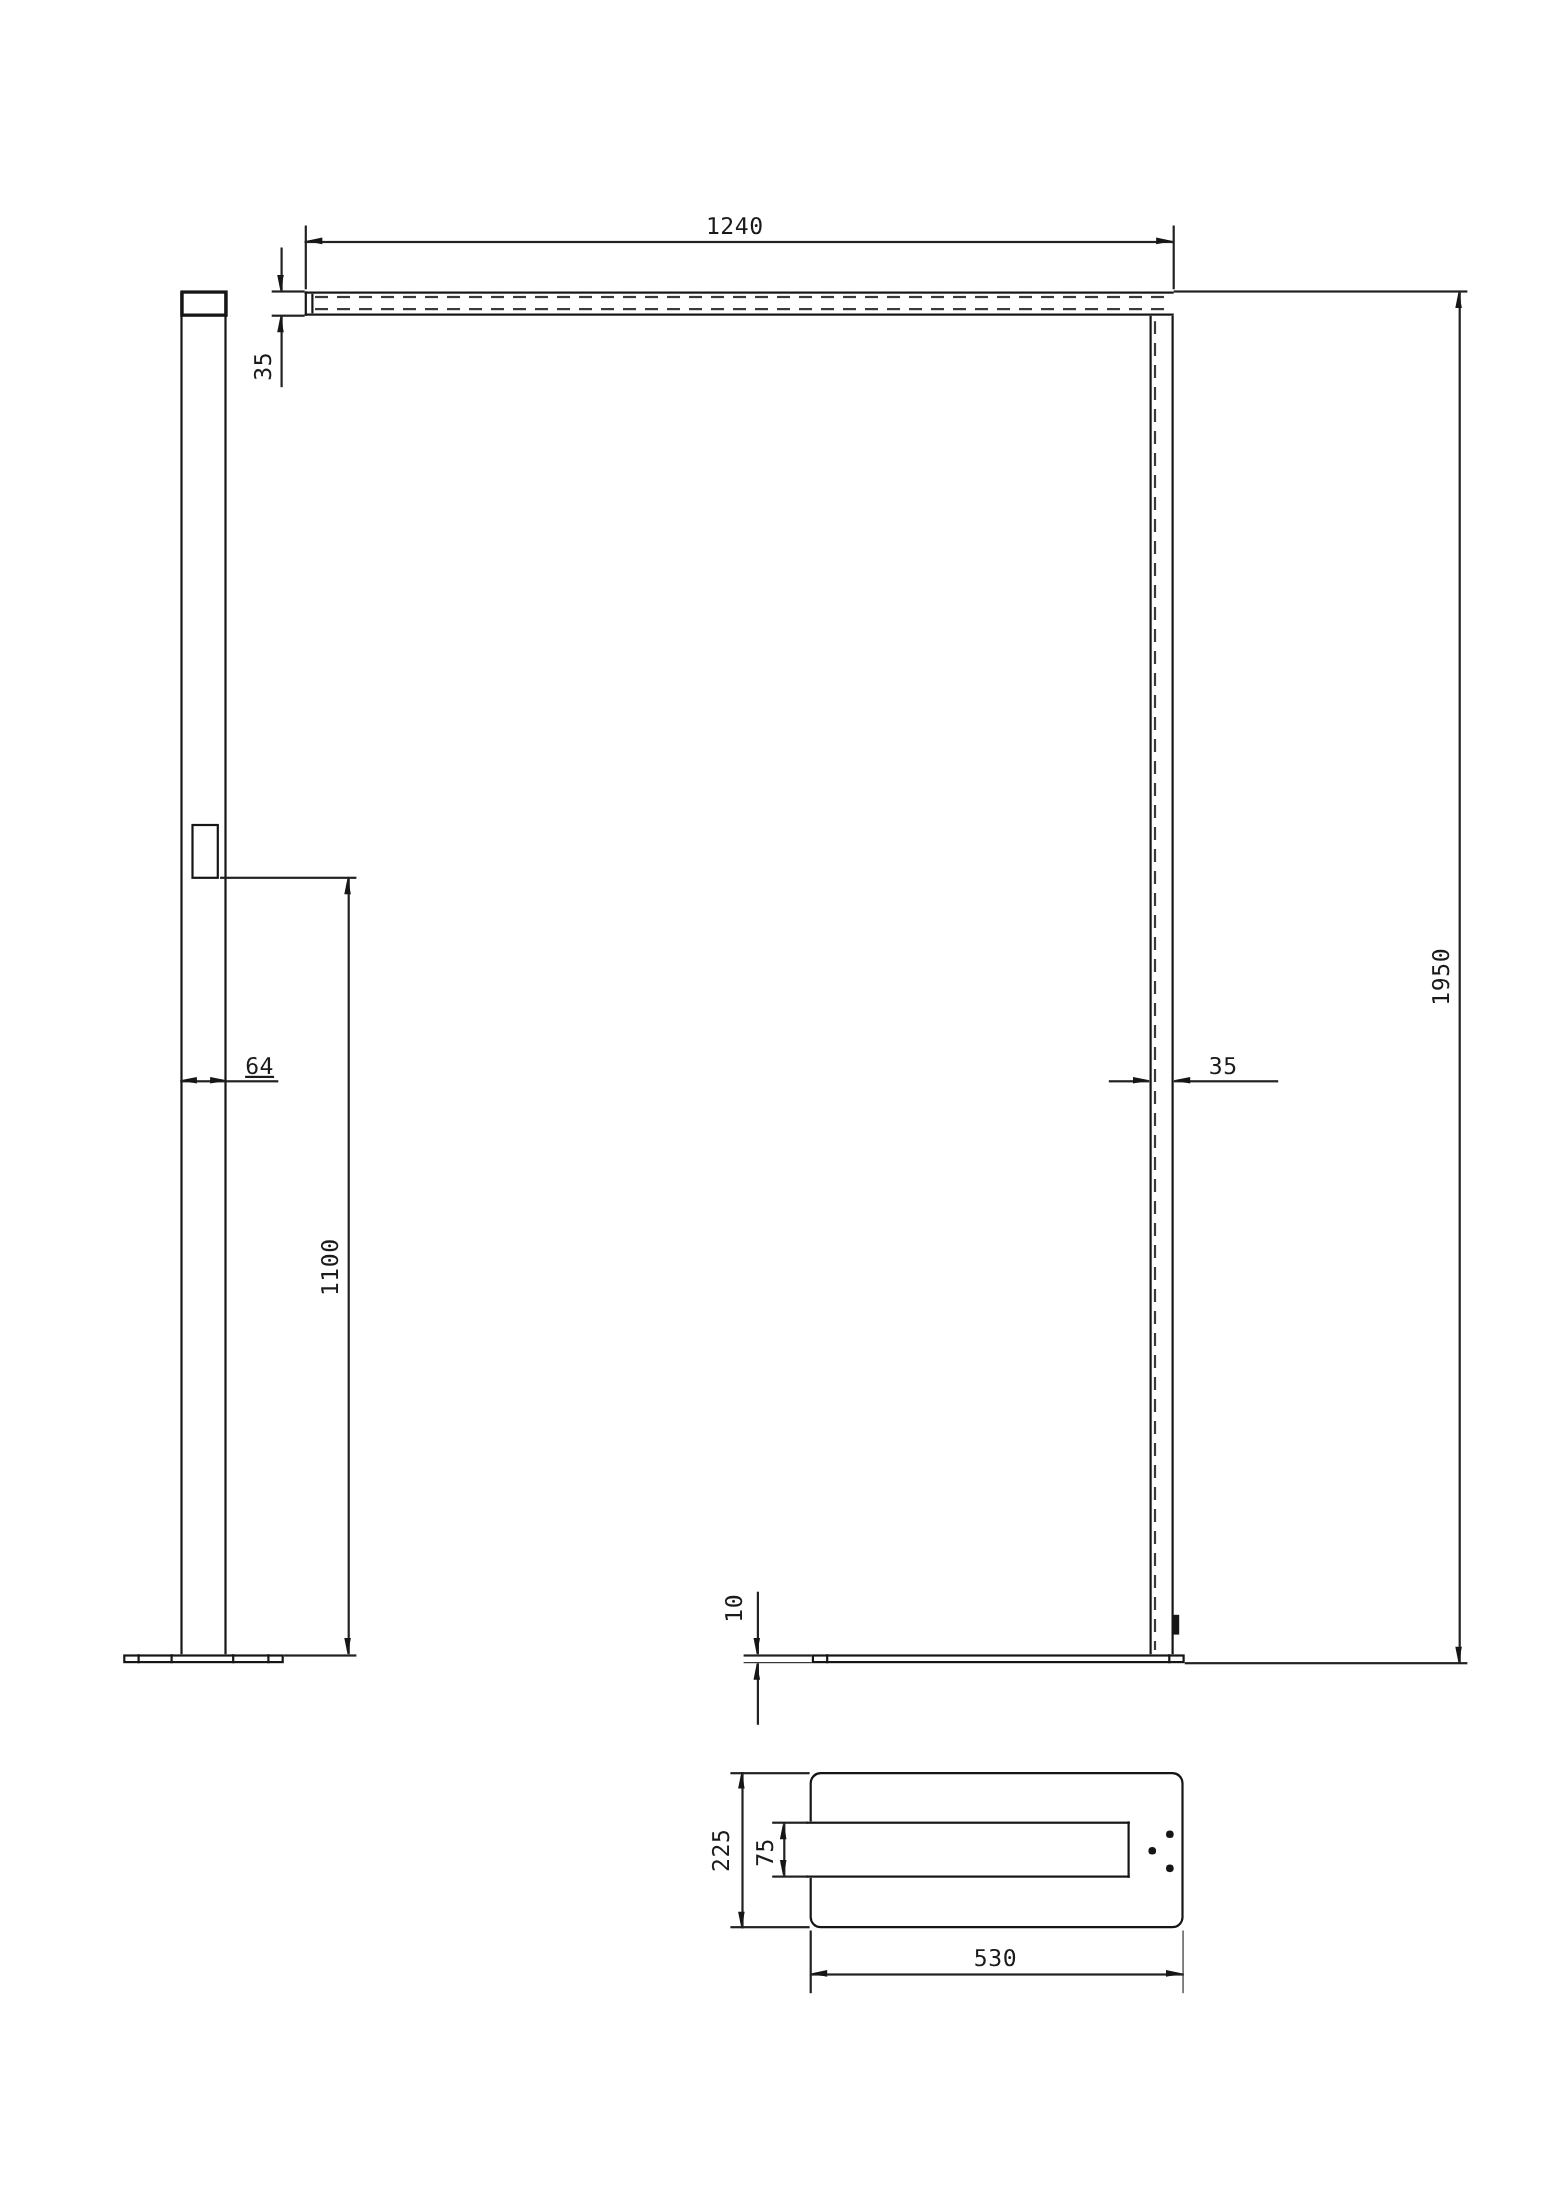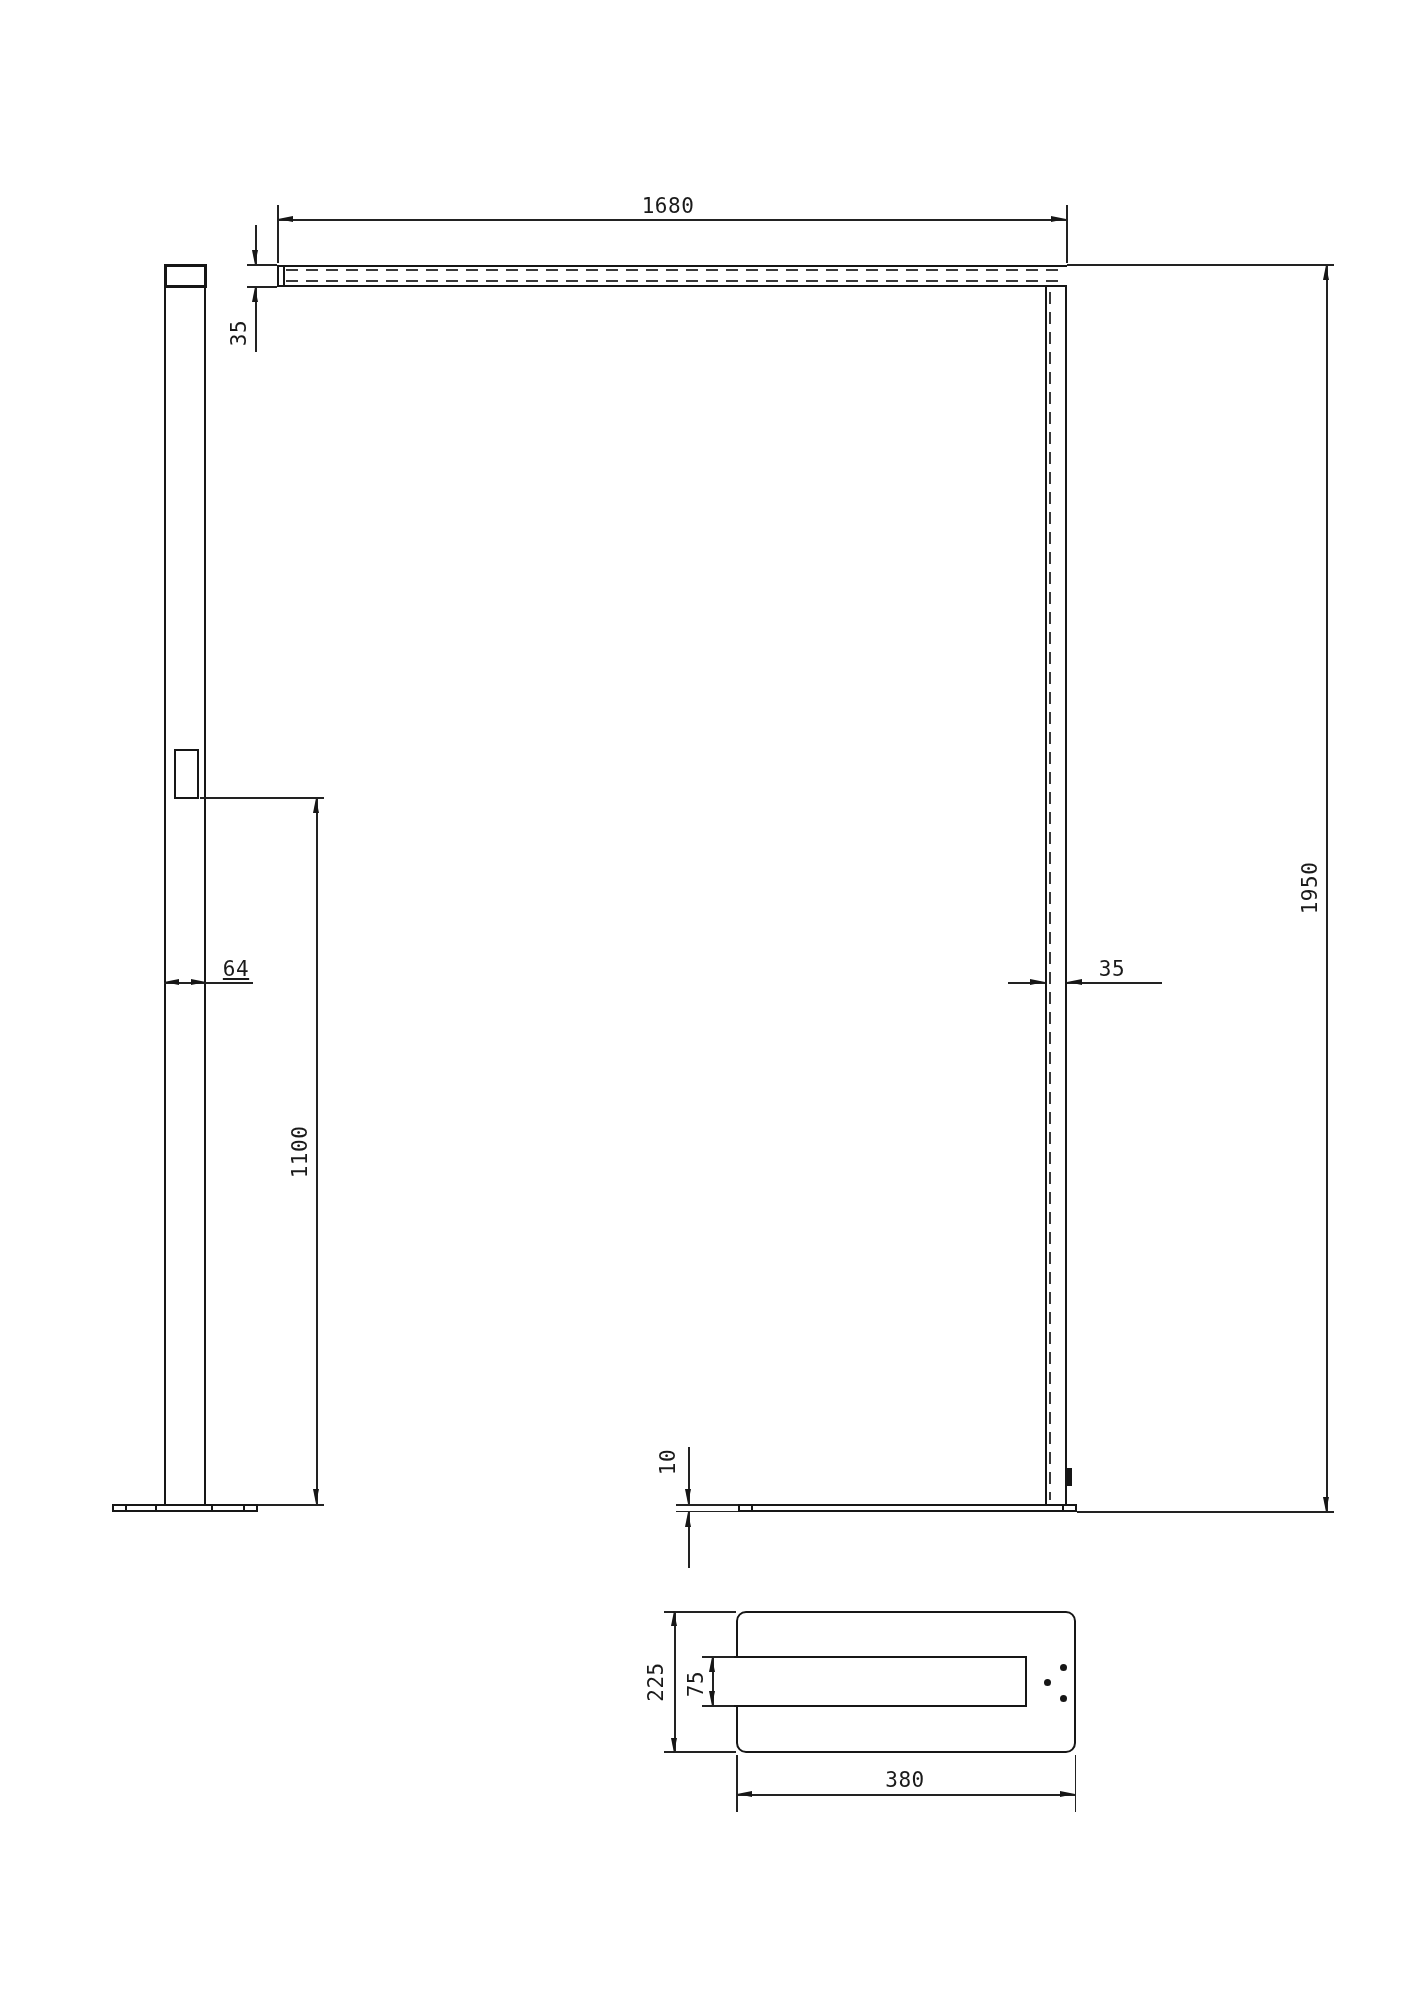--- a/index.html
+++ b/index.html
@@ -92,21 +92,21 @@
     <div class="ln v" style="left:751px;top:1504px;height:8px;"></div>
     <div class="ln v" style="left:1062px;top:1504px;height:8px;"></div>
   </div>
 
   <div>
     <div class="vd" style="left:277px;top:205px;height:58px;"></div>
     <div class="vd" style="left:1066px;top:205px;height:58px;"></div>
     <div class="hd" style="left:277px;top:219px;width:790px;"></div>
     <div class="arr a-l" style="left:278px;top:216px;"></div>
     <div class="arr a-r" style="left:1051px;top:216px;"></div>
-    <div class="lbl" style="left:668px;top:206px;">1680</div>
+    <div class="lbl" style="left:668px;top:206px;">1240</div>
   </div>
 
   <div>
     <div class="hd" style="left:247px;top:264px;width:30px;"></div>
     <div class="hd" style="left:247px;top:286px;width:30px;"></div>
     <div class="vd" style="left:255px;top:225px;height:40px;"></div>
     <div class="vd" style="left:255px;top:287px;height:65px;"></div>
     <div class="arr a-d" style="left:252px;top:250px;"></div>
     <div class="arr a-u" style="left:252px;top:287px;"></div>
     <div class="lbl rot" style="left:239px;top:333px;">35</div>
@@ -164,16 +164,16 @@
     <div class="arr a-d" style="left:709px;top:1691px;"></div>
     <div class="lbl rot" style="left:696px;top:1684px;">75</div>
   </div>
 
   <div>
     <div class="vd" style="left:736px;top:1755px;width:1.5px;height:57px;"></div>
     <div class="vd" style="left:1074.5px;top:1755px;height:57px;"></div>
     <div class="hd" style="left:737px;top:1794px;width:339px;"></div>
     <div class="arr a-l" style="left:737px;top:1791px;"></div>
     <div class="arr a-r" style="left:1060px;top:1791px;"></div>
-    <div class="lbl" style="left:905px;top:1780px;">380</div>
+    <div class="lbl" style="left:905px;top:1780px;">530</div>
   </div>
 
 </div>
 
 </body></html>

